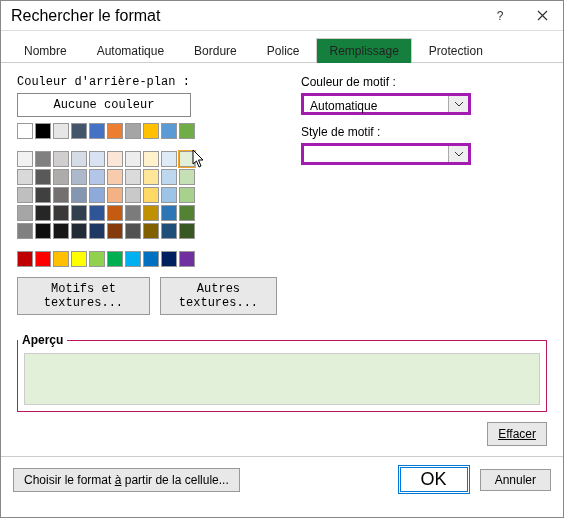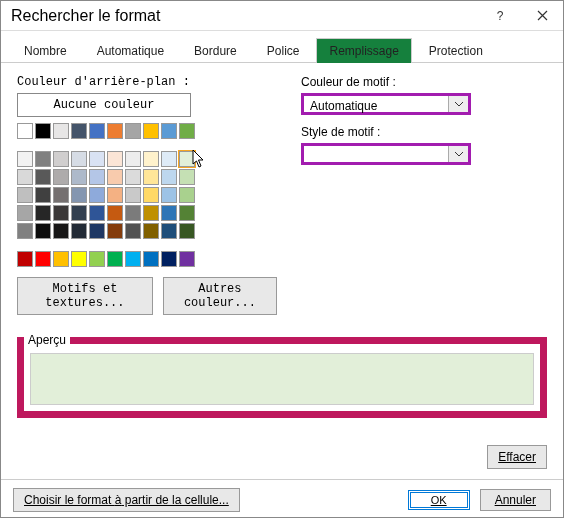--- a/index.html
+++ b/index.html
@@ -19,27 +19,27 @@
   .sw { width:16px; height:16px; border:1px solid #999; }
   .sw.nocol { background:#fff; }
   .sw.hov { outline:1px solid #f6a623; outline-offset:0; }
   .section-gap { height:10px; }
   .btn-row { display:flex; gap:10px; margin-top:10px; }
   .pushbtn { border:1px solid #999; background:#e8e8e8; padding:4px 10px; font-size:12px; font-family:inherit; cursor:default; }
   .combo { display:flex; width:170px; border:3px solid #a21caf; height:22px; background:#fff; }
   .combo .val { flex:1; padding:3px 6px; }
   .combo .arrow { width:20px; border-left:1px solid #aaa; display:flex; align-items:center; justify-content:center; background:#eee; }
   .combo.empty .val { color:#000; }
-  fieldset.apercu { border:7px solid #be185d; margin:10px 16px 23px 16px; padding:0; }
+  fieldset.apercu { border:1px solid #be185d; margin:10px 16px 6px 16px; padding:0;font-weight:bold; }
   fieldset.apercu legend { padding:0 4px; font-size:12px; }
   .preview-box { height:52px; margin:6px; background:#e2efd9; border:1px solid #ccc; }
   .bottom-right { display:flex; justify-content:flex-end; padding:4px 16px 10px 16px;text-decoration:underline; }
-  .footer { display:flex; align-items:center; padding:8px 12px; border-top:1px solid #ccc; gap:10px;text-decoration:underline; }
+  .footer { display:flex; align-items:center; padding:8px 12px; border-top:1px solid #ccc; gap:10px; }
   .footer .spacer { flex:1; }
-  .okbtn { border:1px solid #0078d7; background:#fff; color:#000; padding:3px 22px; font-size:11px; font-family:inherit; outline:1px solid #0078d7; outline-offset:-3px; }
+  .okbtn { border:1px solid #0078d7; background:#fff; color:#000; padding:3px 22px; font-size:18px; font-family:inherit; outline:1px solid #0078d7; outline-offset:-3px; }
   .cancelbtn { border:1px solid #999; background:#e8e8e8; padding:3px 14px; font-size:12px; font-family:inherit; }
   .underline-letter { text-decoration:underline; }
   .cursor { position:absolute; pointer-events:none; }
   svg { display:block; }
 </style>
 </head>
 <body>
 
 <div class="titlebar">
   <div class="title">Rechercher le format</div>
@@ -149,21 +149,21 @@
           <div class="sw" style="background: rgb(146, 208, 80);"></div>
           <div class="sw" style="background: rgb(0, 176, 80);"></div>
           <div class="sw" style="background: rgb(0, 176, 240);"></div>
           <div class="sw" style="background: rgb(0, 112, 192);"></div>
           <div class="sw" style="background: rgb(0, 32, 96);"></div>
           <div class="sw" style="background: rgb(112, 48, 160);"></div>
         </div>
       </div>
     <div class="btn-row">
       <button class="pushbtn">Motifs et textures...</button>
-      <button class="pushbtn">Autres couleur...</button>
+      <button class="pushbtn">Autres textures...</button>
     </div>
   </div>
   <div class="right">
     <div class="label">Couleur de motif :</div>
     <div class="combo">
       <div class="val">Automatique</div>
       <div class="arrow">
         <svg width="8" height="5" viewBox="0 0 8 5">
             <path d="M0 0 L4 4 L8 0" stroke="#333" fill="none"></path>
           </svg>

